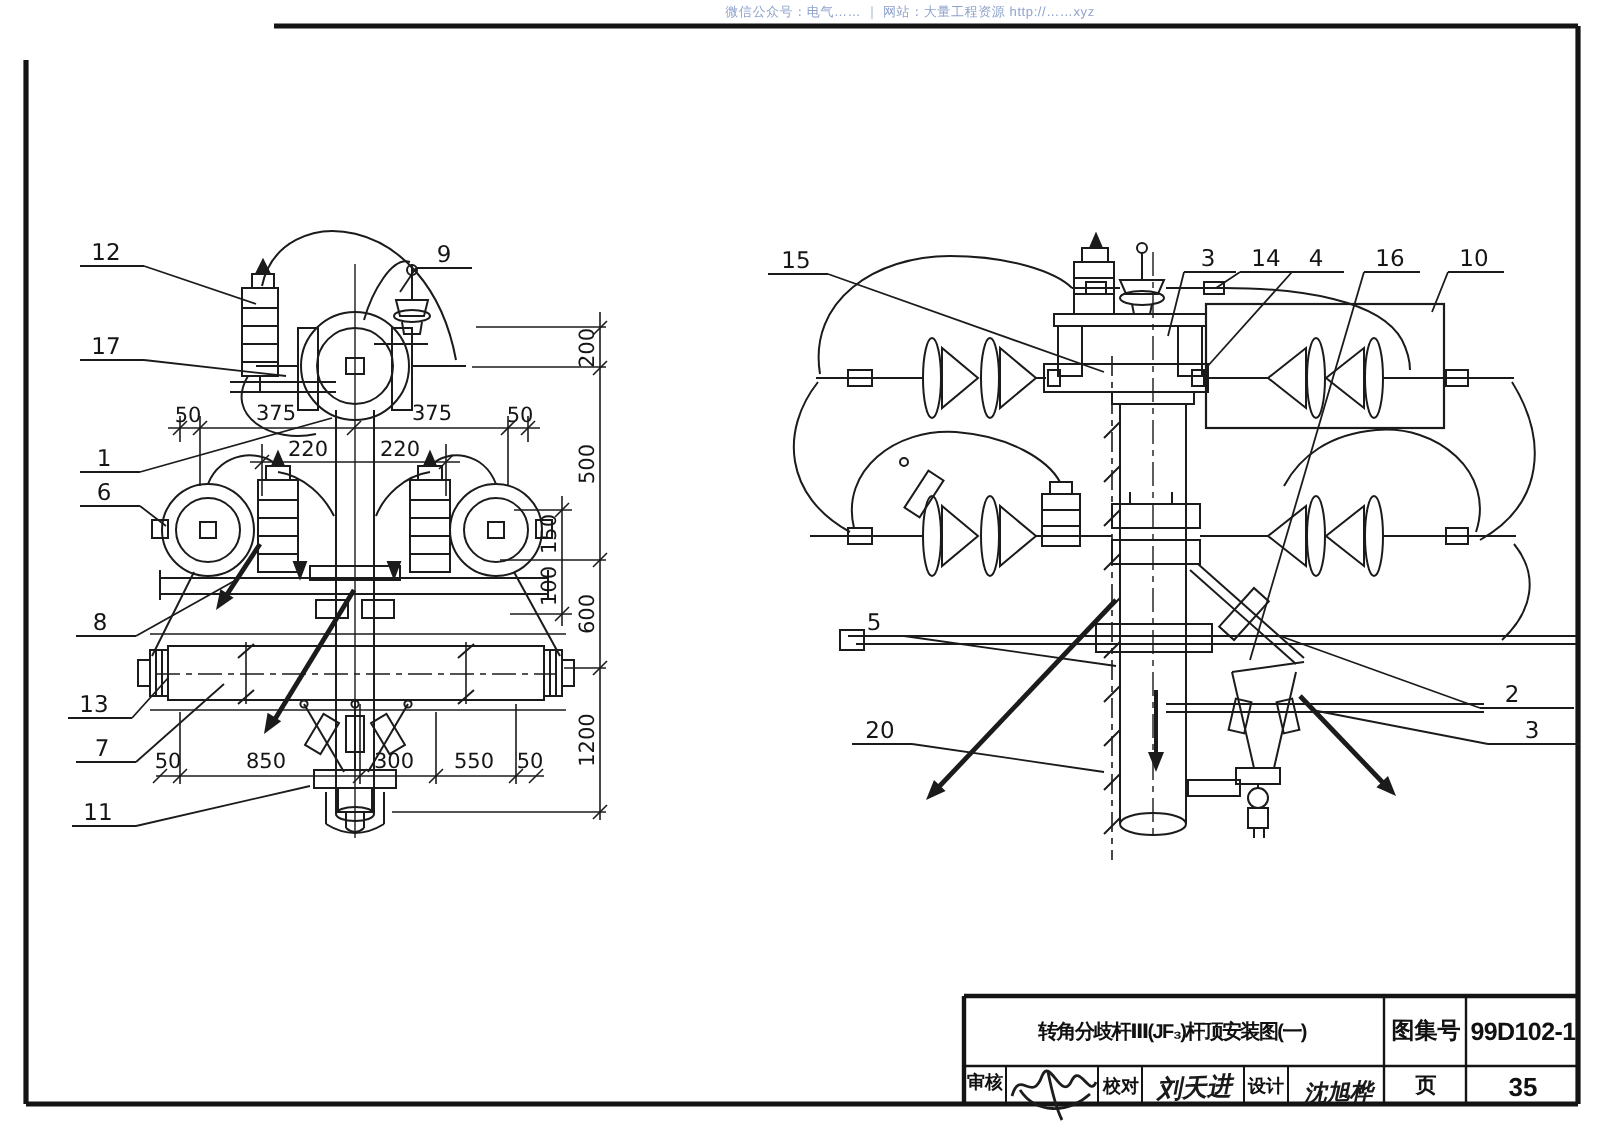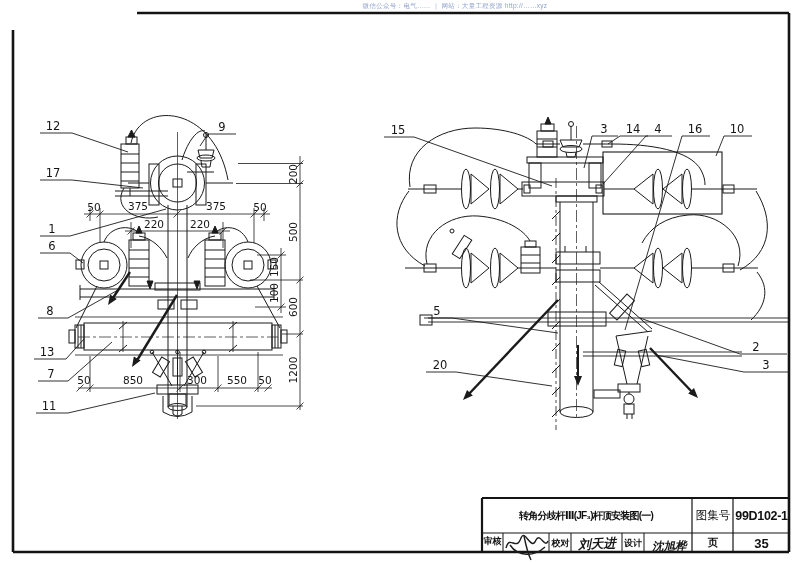--- a/index.html
+++ b/index.html
@@ -8,21 +8,21 @@
   .page svg{position:absolute;left:0;top:0;}
   svg text{fill:#151515;font-family:"DejaVu Sans","Liberation Sans",sans-serif;}
   svg text.dim{font-size:10.5px;}
   svg text.co{font-size:11.5px;}
   .wm{position:absolute;left:300px;top:2px;width:310px;text-align:center;
       font-size:6.5px;color:#8fa3cc;letter-spacing:.3px;white-space:nowrap;
       filter:blur(.3px);}
   .tb{position:absolute;display:flex;align-items:center;justify-content:center;
       color:#111;white-space:nowrap;overflow:visible;}
   .tb-title{left:484px;top:500px;width:204px;height:31px;font-size:10px;font-weight:bold;letter-spacing:-0.8px;}
-  .tb-atlas-label{left:693px;top:500px;width:40px;height:31px;font-size:11.5px;font-weight:normal;}
+  .tb-atlas-label{left:693px;top:500px;width:40px;height:31px;font-size:11.5px;font-weight:bold;}
   .tb-atlas-no{left:734px;top:500px;width:55px;height:31px;font-size:12.5px;font-weight:bold;letter-spacing:-0.3px;border-radius:15px;}
   .tb-small{font-size:9px;font-weight:bold;}
   .tb-review{left:482px;top:534px;width:21px;height:14px;}
   .tb-check{left:550px;top:534px;width:21px;height:18px;text-align:right;}
   .tb-design{left:622px;top:534px;width:22px;height:18px;font-family:Liberation Serif, serif;}
   .tb-page-label{left:693px;top:534px;width:40px;height:18px;font-size:10.5px;font-weight:bold;}
   .tb-page-no{left:734px;top:534px;width:55px;height:18px;font-size:13px;font-weight:bold;}
   .sig{font-style:italic;font-weight:bold;color:#1a1a1a;}
   .sig-check{left:571px;top:533px;width:52px;height:22px;font-size:12.5px;transform:rotate(-3deg);}
   .sig-design{left:645px;top:535px;width:48px;height:22px;font-size:11.5px;transform:rotate(-2deg);}

